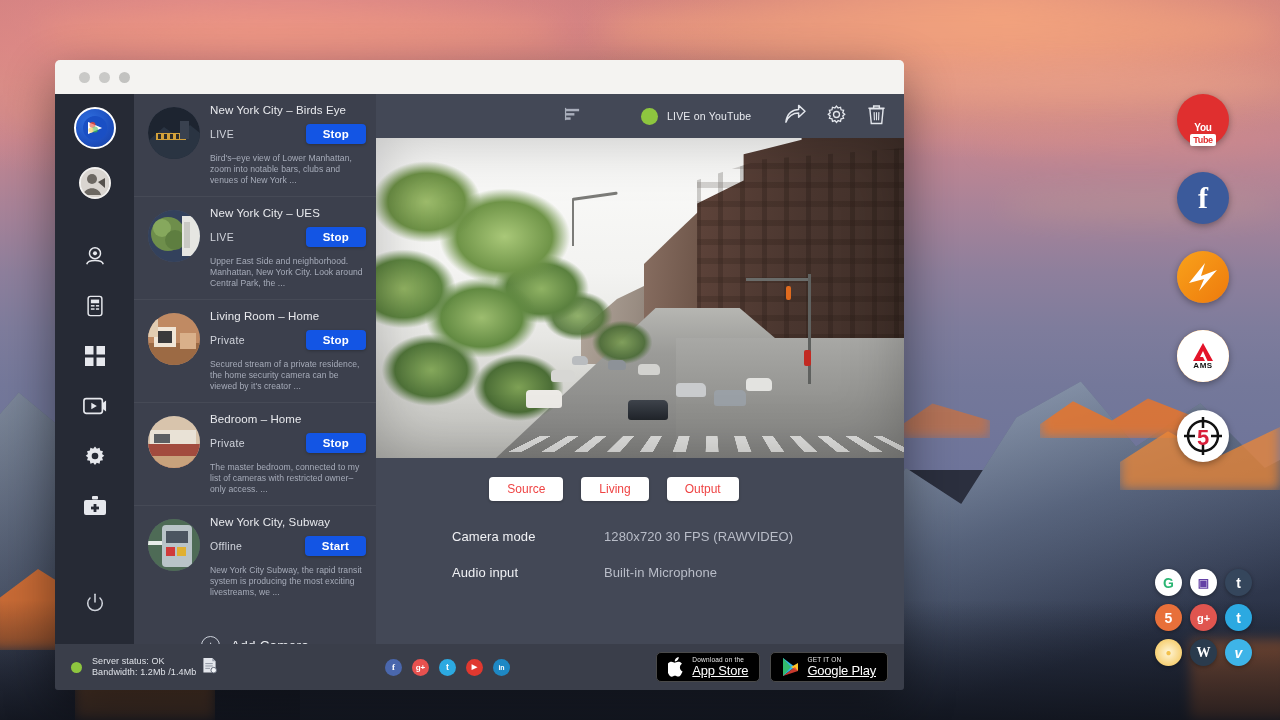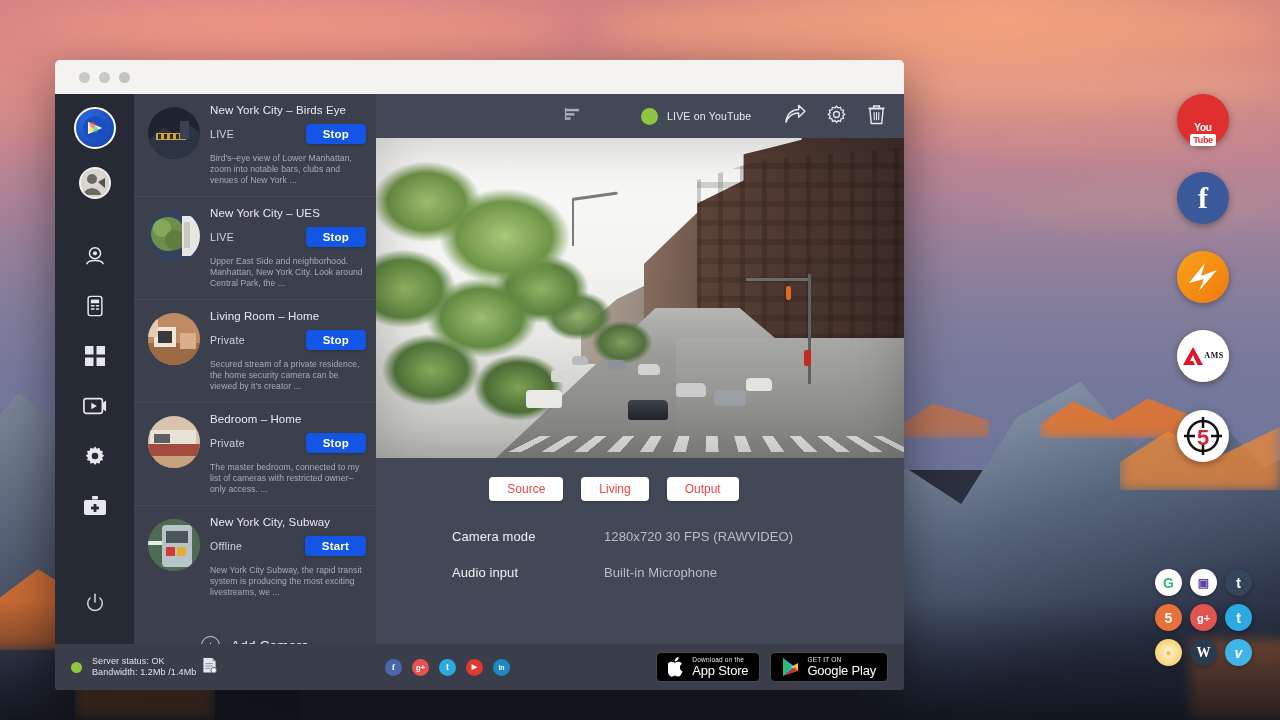--- a/index.html
+++ b/index.html
@@ -303,21 +303,21 @@
   .doc-icon { margin-left: 6px; }
   .social-row { position:absolute; left: 330px; display:flex; gap: 10px; align-items:center;}
   .soc { width:17px; height:17px; border-radius:50%; display:flex; align-items:center;
     justify-content:center; color:#fff; font-size:9px; font-weight:bold; }
   .store-row { margin-left:auto; display:flex; gap: 10px; align-items:center;}
   .store-badge {
     background:#000; border:1px solid #4a4a4a; border-radius:5px; height: 30px;
     display:flex; align-items:center; gap: 7px; padding: 0 11px; cursor:pointer;
   }
   .store-top { color:#e6e6e6; font-size: 6.5px; letter-spacing:.2px; line-height:8px;}
-  .store-bot { color:#fff; font-size: 13px; line-height:14px; letter-spacing:-.2px;}
+  .store-bot { color:#fff; font-size: 13px; line-height:14px; letter-spacing:-.2px;text-decoration:underline;}
 </style>
 </head>
 <body>
 
 <div id="desktop">
   <div class="sky"></div>
   <div class="sky-streak s1"></div>
   <div class="sky-streak s2"></div>
   <div class="sky-streak s3"></div>
   <div class="sky-streak s4"></div>
@@ -344,21 +344,21 @@
     <span class="yt-top">You</span>
     <span class="yt-badge">Tube</span>
   </div>
 </div>
 
 <div class="desk-icon di-lg ico-facebook" style="left:1177px; top:172px;">
   <span style="color:#fff;font-size:30px;font-weight:bold;font-family:'Liberation Serif',serif;line-height:30px;">f</span>
 </div>
 
 <div class="desk-icon di-lg ico-wowza" style="left:1177px; top:330px;">
-  <div style="background:#fff;width:52px;height:52px;border-radius:50%;display:flex;flex-direction:row;align-items:center;justify-content:center;font-family:Liberation Serif, serif;">
+  <div style="background:#fff;width:52px;height:52px;border-radius:50%;display:flex;flex-direction:column;align-items:center;justify-content:center;">
     <svg width="22" height="20" viewBox="0 0 22 20">
       <polygon points="11,1 21,19 15.5,19 11,9 8,15 11,15 13,19 1,19" fill="#e3142a"></polygon>
     </svg>
     <span style="color:#111;font-size:8px;font-weight:bold;letter-spacing:.5px;margin-top:-1px;">AMS</span>
   </div>
 </div>
 
 <div class="desk-icon di-lg" style="left:1177px; top:251px; background:linear-gradient(135deg,#f9a21b,#ee7a0c);">
   <svg width="40" height="40" viewBox="0 0 40 40">
     <path d="M6 26 L22 6 L18 19 L34 13 L16 34 L21 22 Z" fill="#ffffff"></path>

